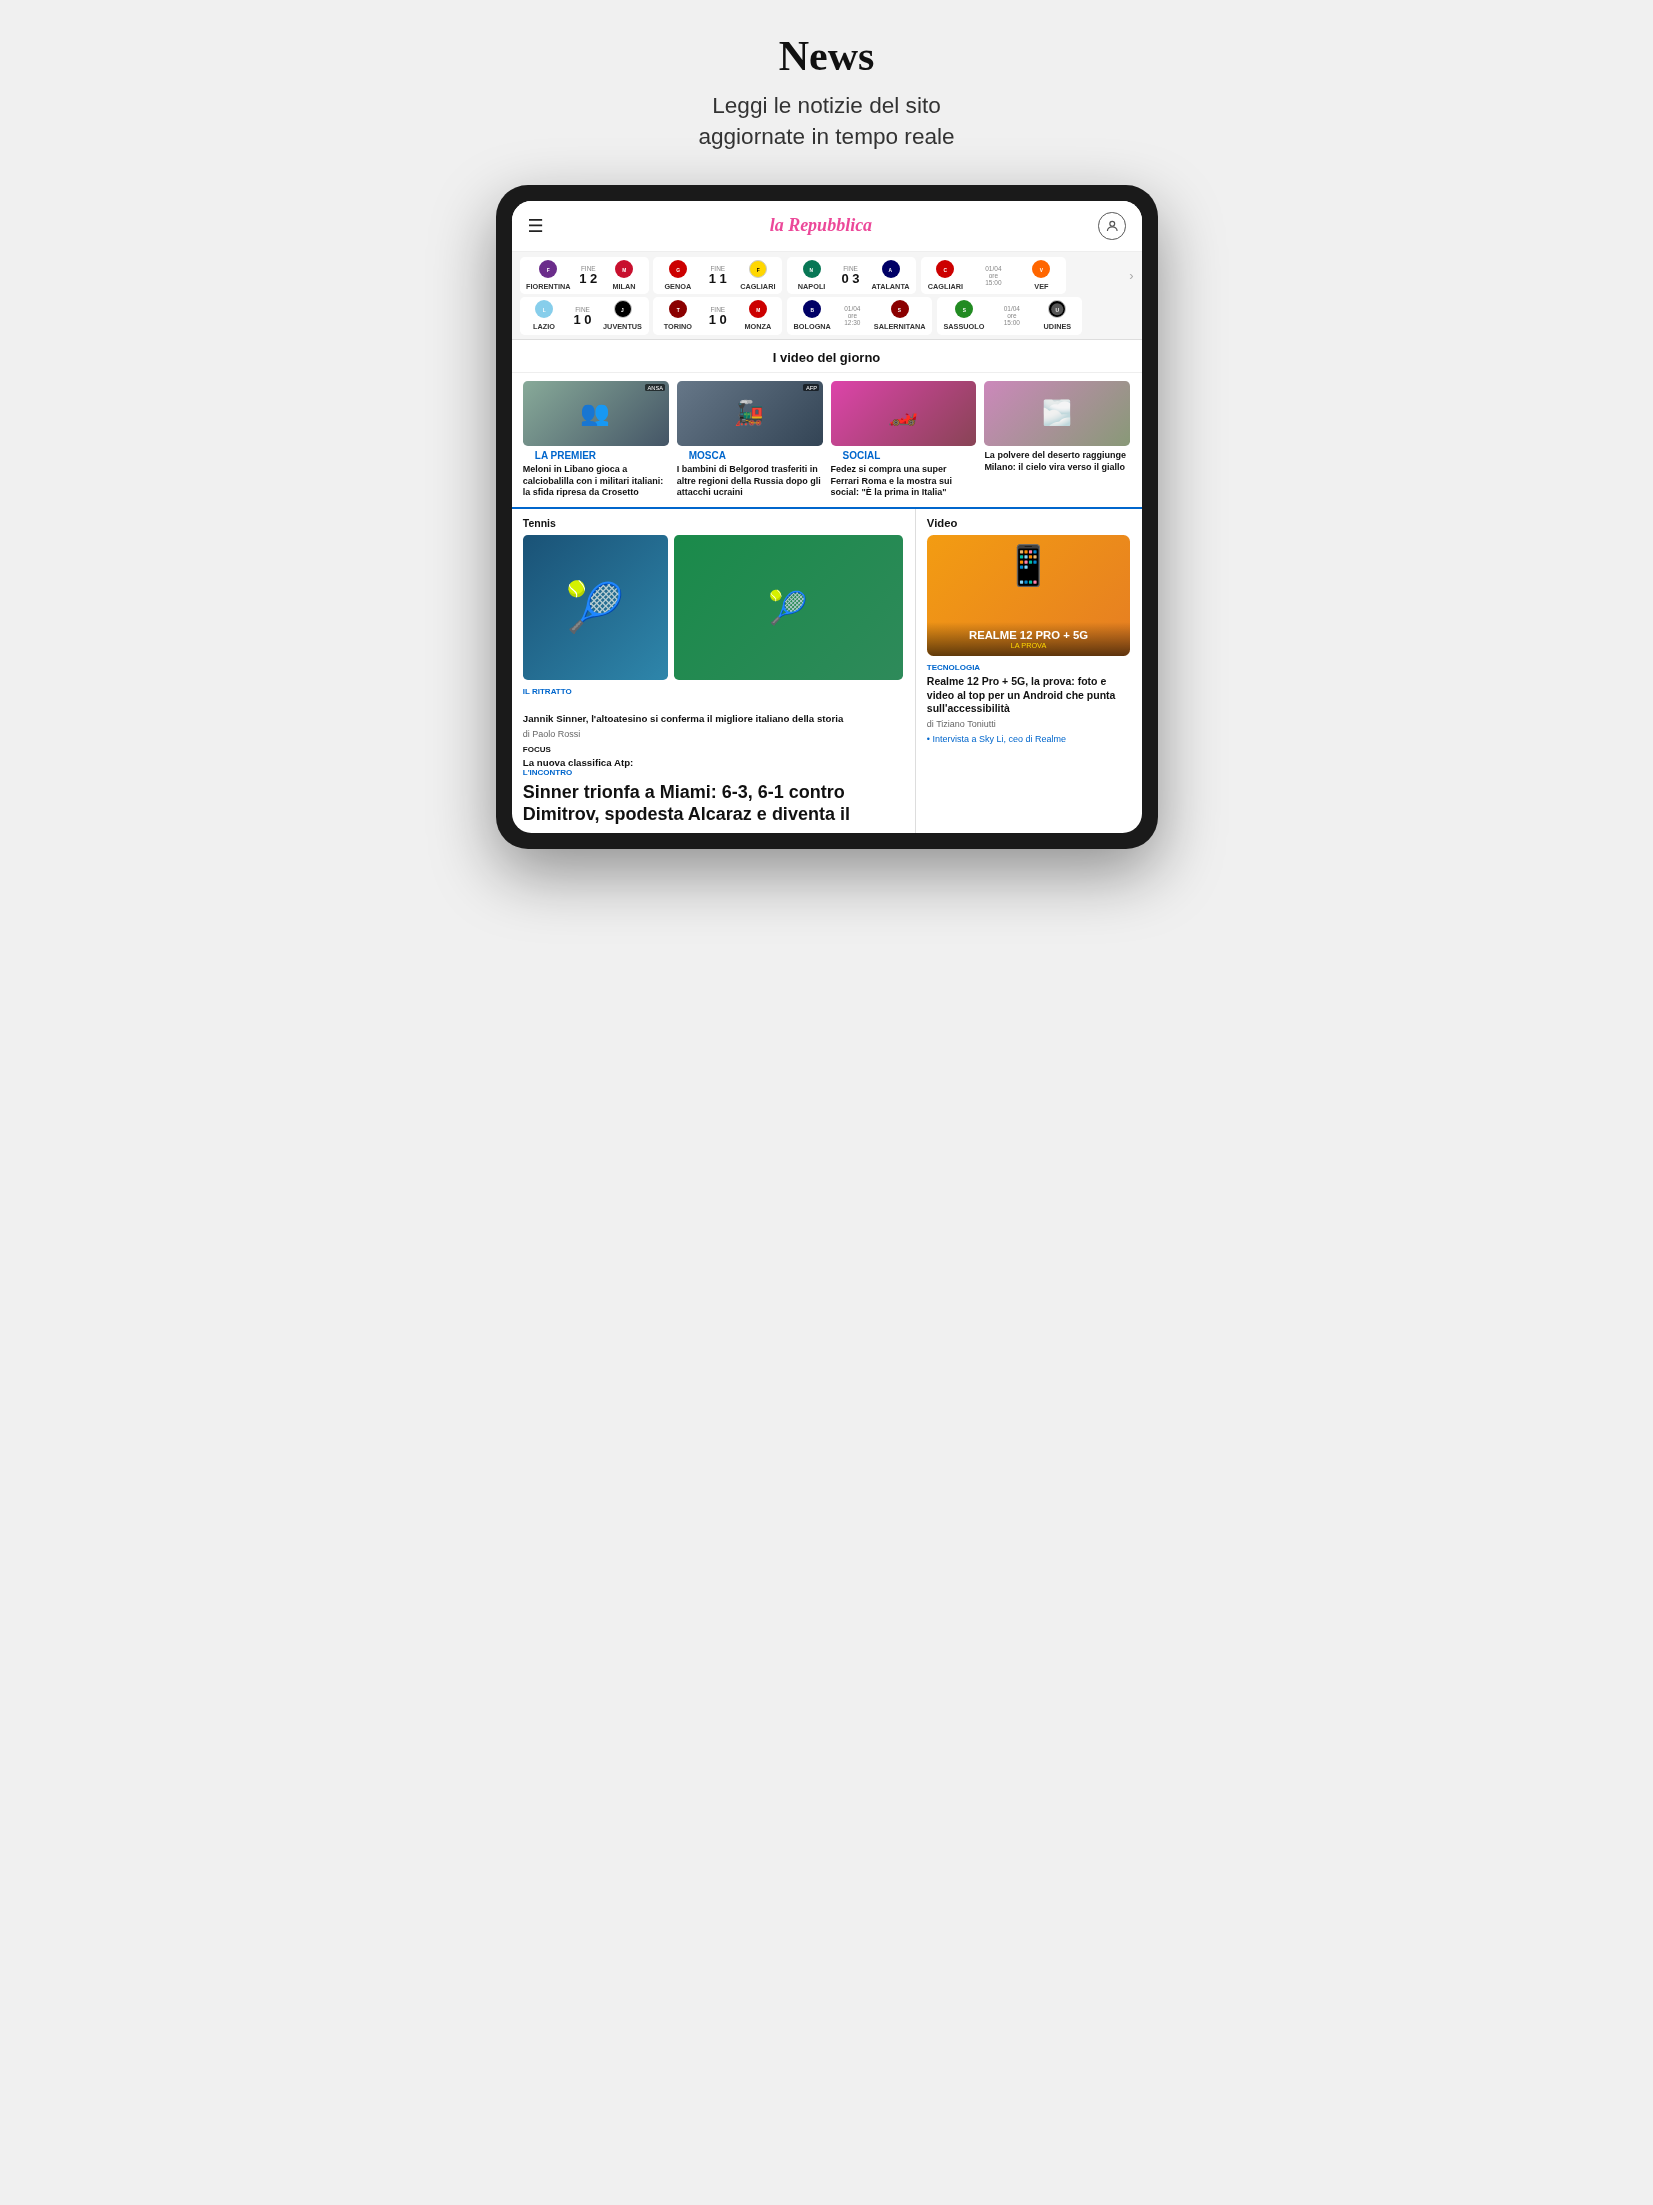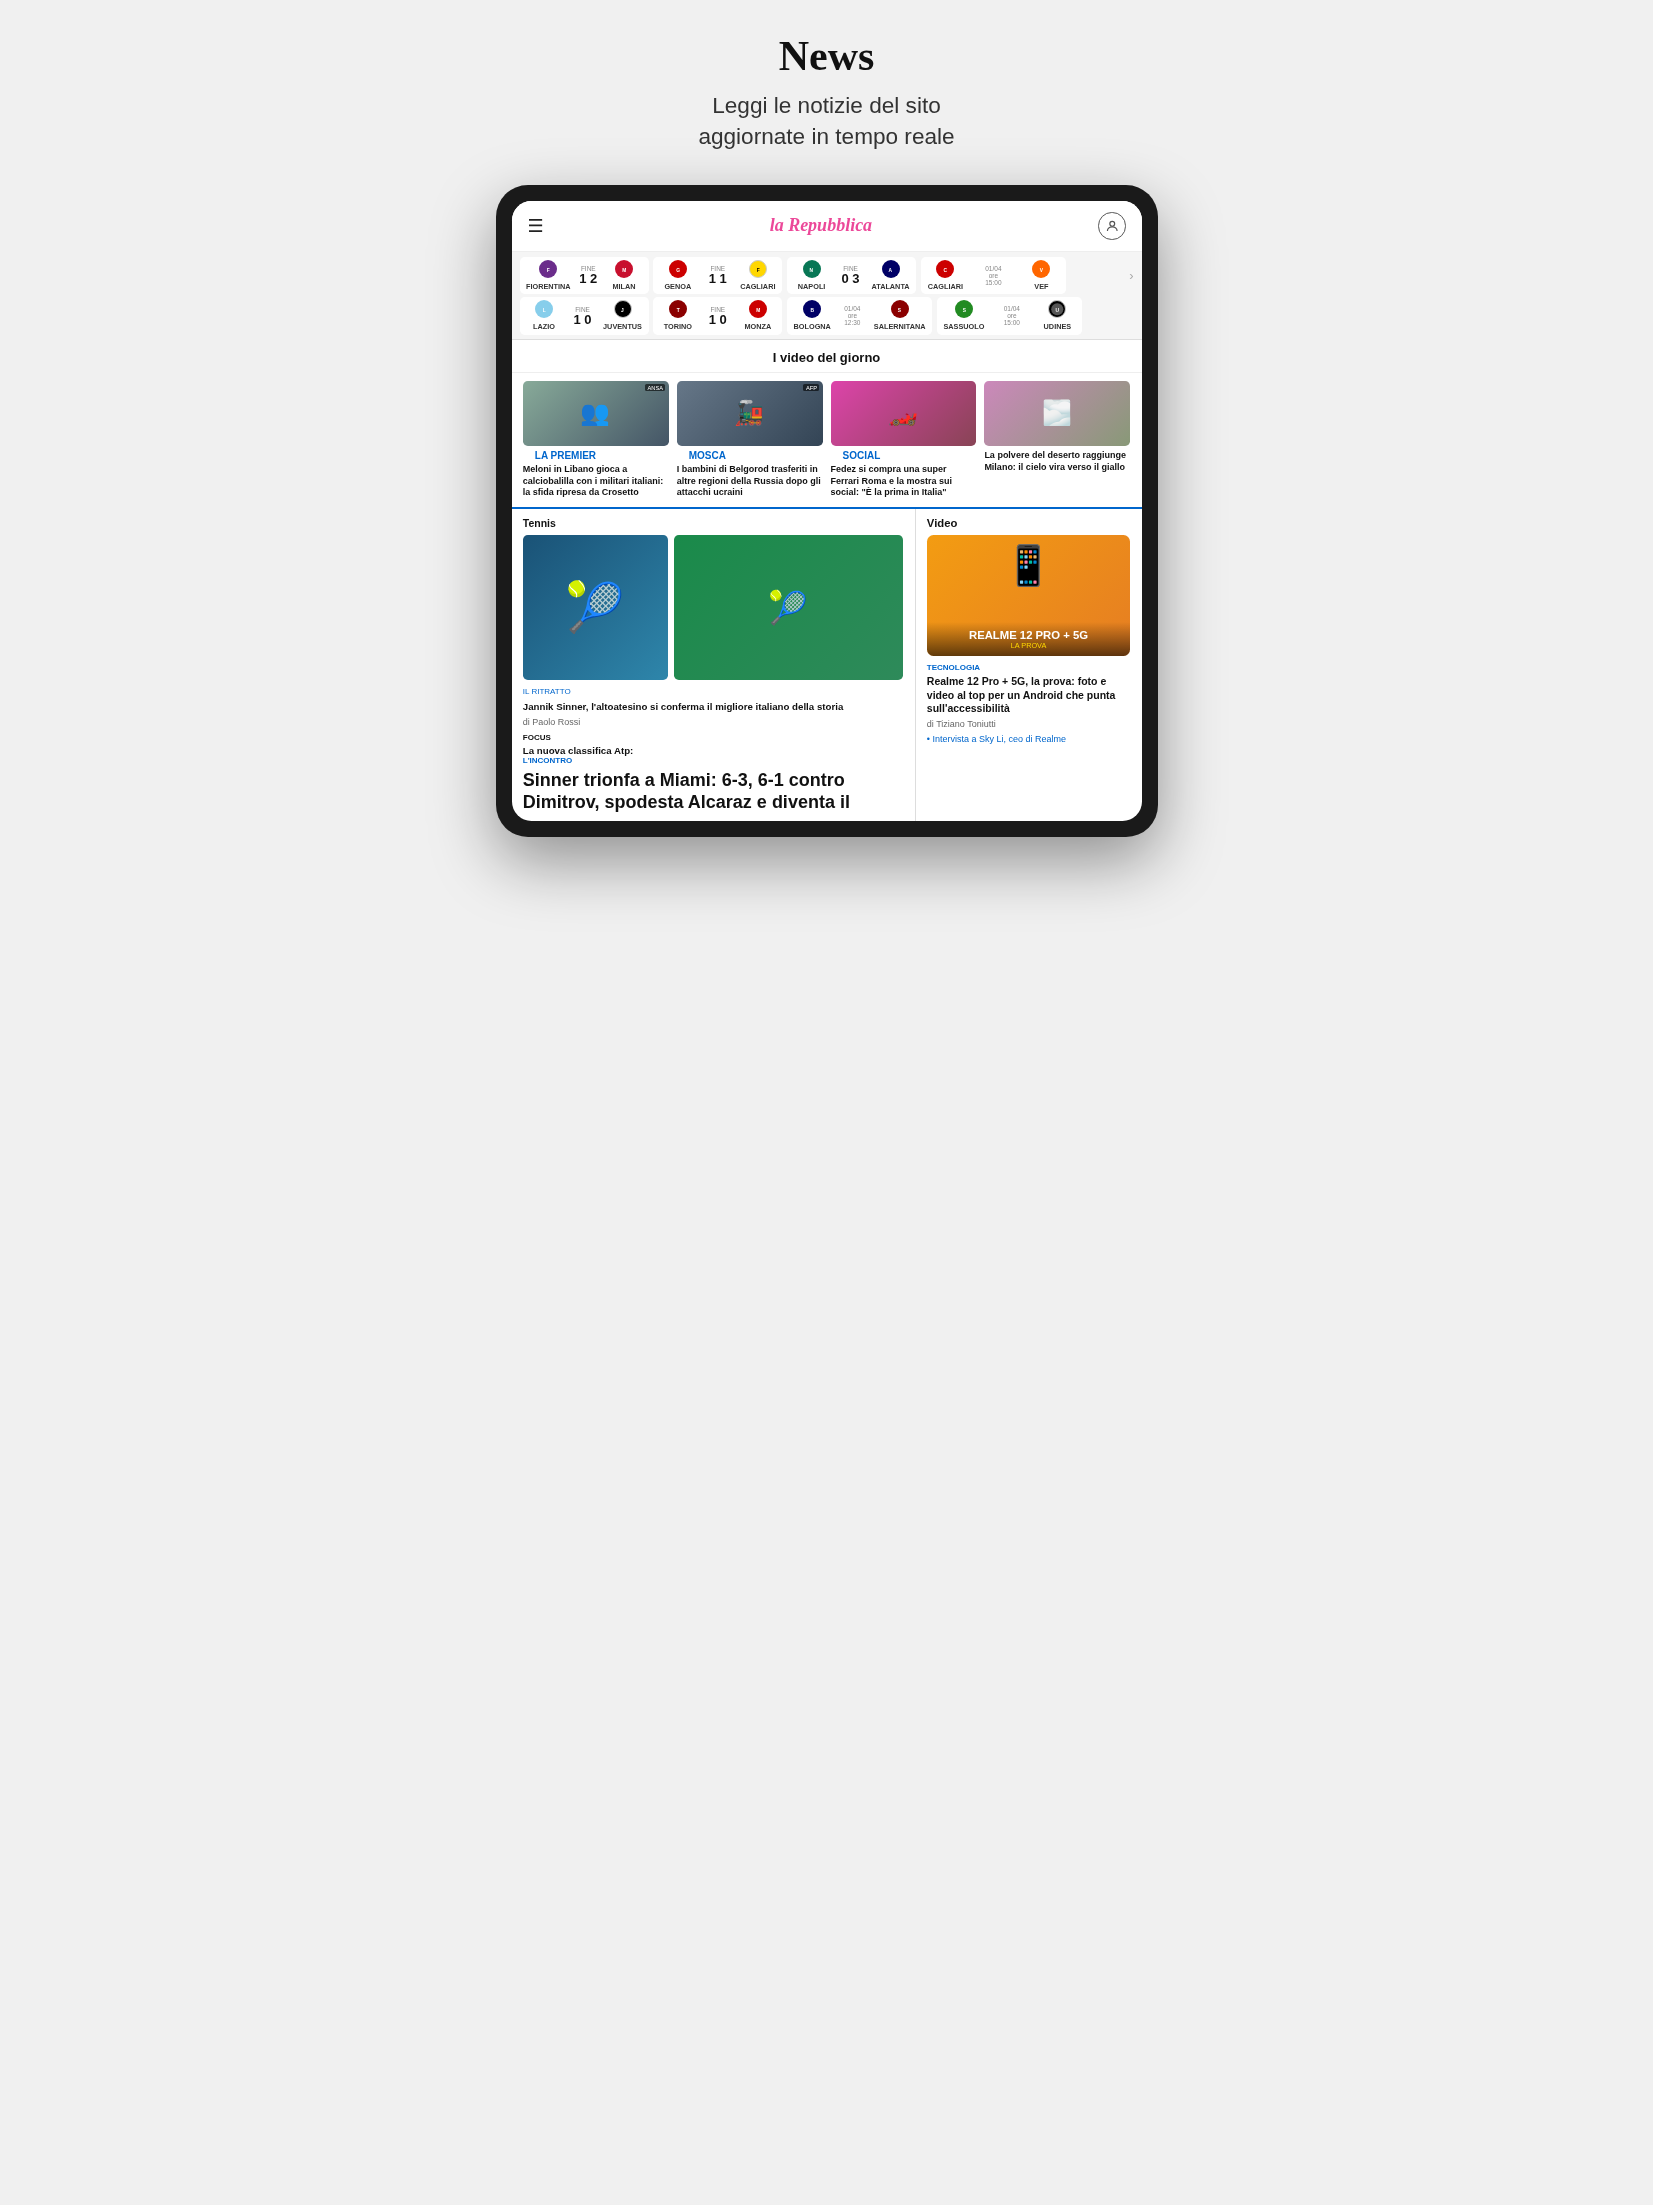--- a/index.html
+++ b/index.html
@@ -252,24 +252,24 @@
       flex: 1;
       height: 145px;
       border-radius: 4.8px;
       background: linear-gradient(135deg, #1a8a4a, #2e8a5a);
       display: flex;
       align-items: center;
       justify-content: center;
     }
     .cat-tag-orange {
       font-size: 8px;
-      font-weight: 400;
+      font-weight: 700;
       color: #0066cc;
       text-transform: uppercase;
-      margin-bottom: 4px;
+      margin-bottom: 16px;
     }
     .sub-headline {
       font-size: 9.7px;
       font-weight: 600;
       color: #111;
       line-height: 1.4;
       margin-bottom: 3.2px;
     }
     .author {
       font-size: 9px;

